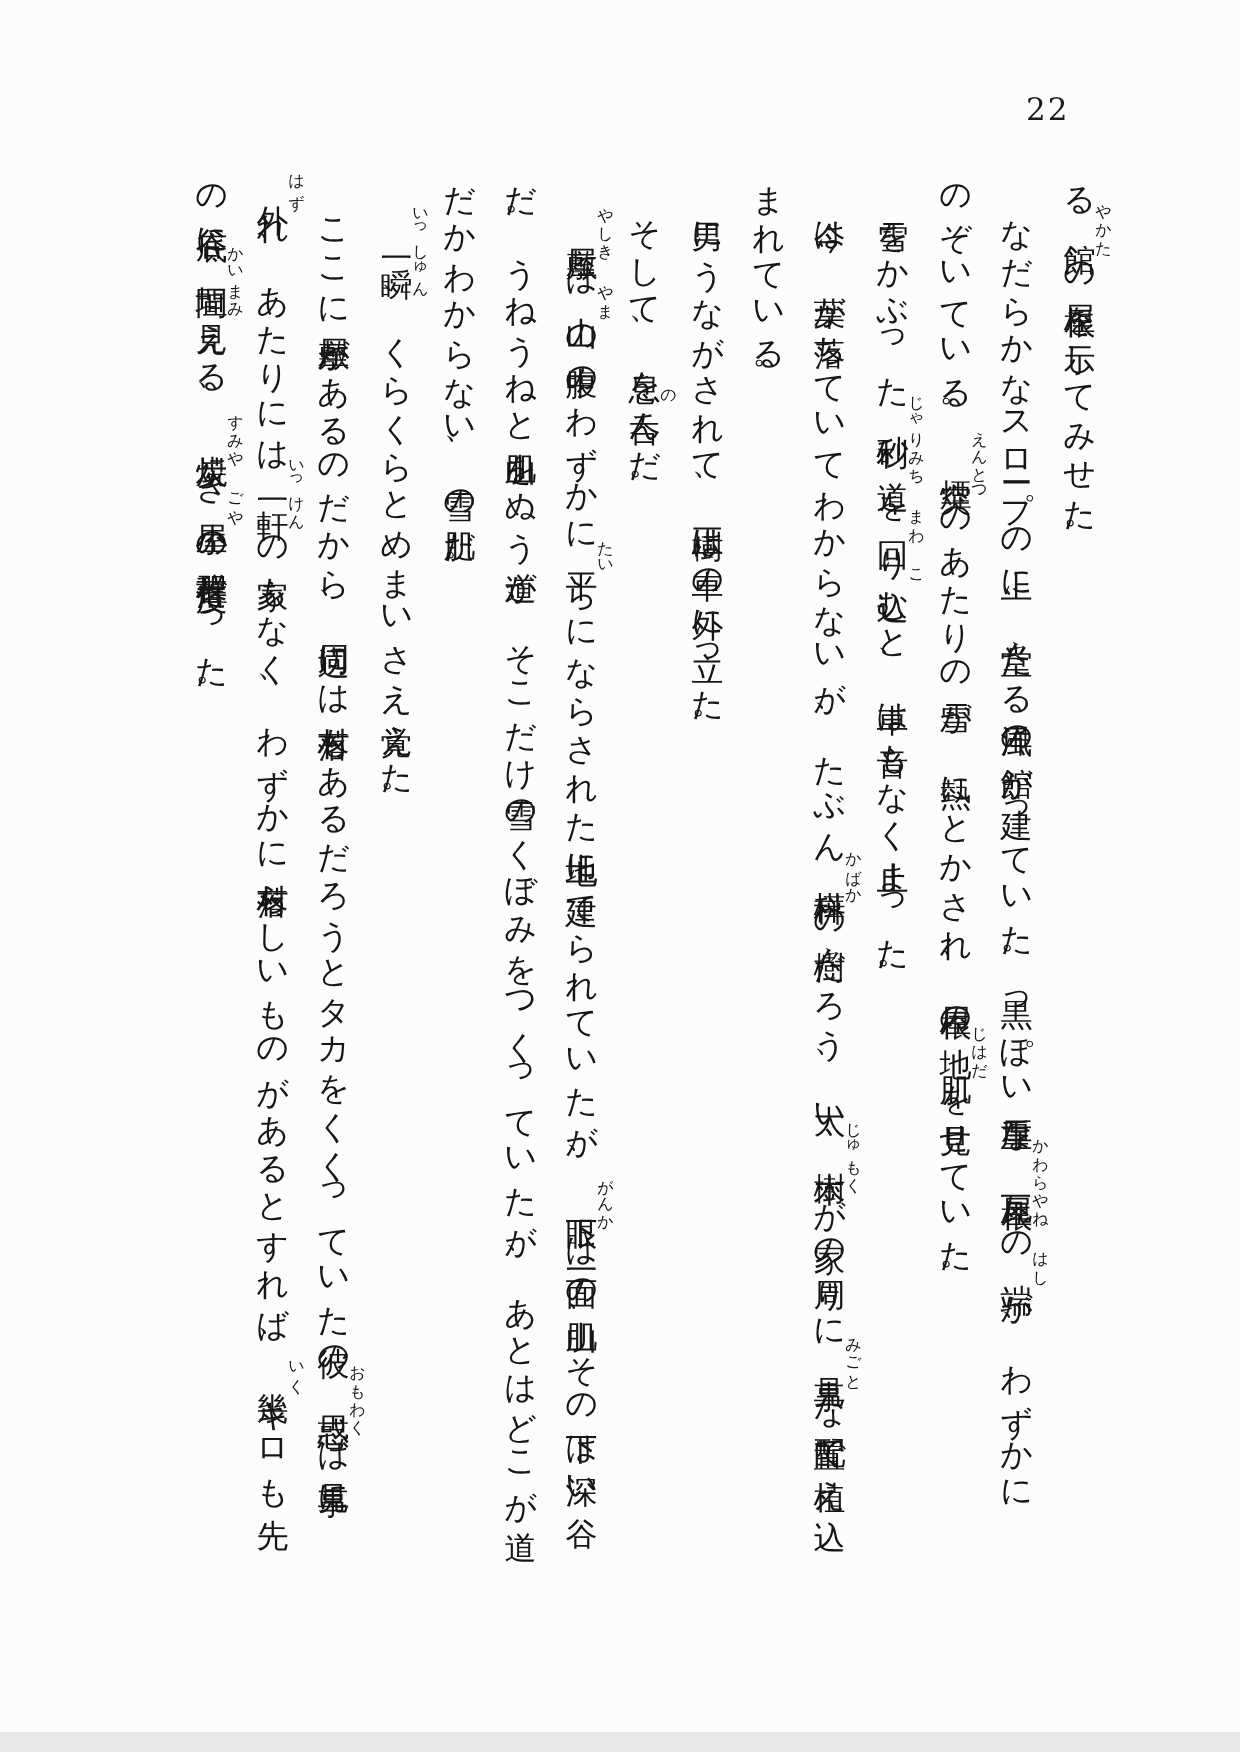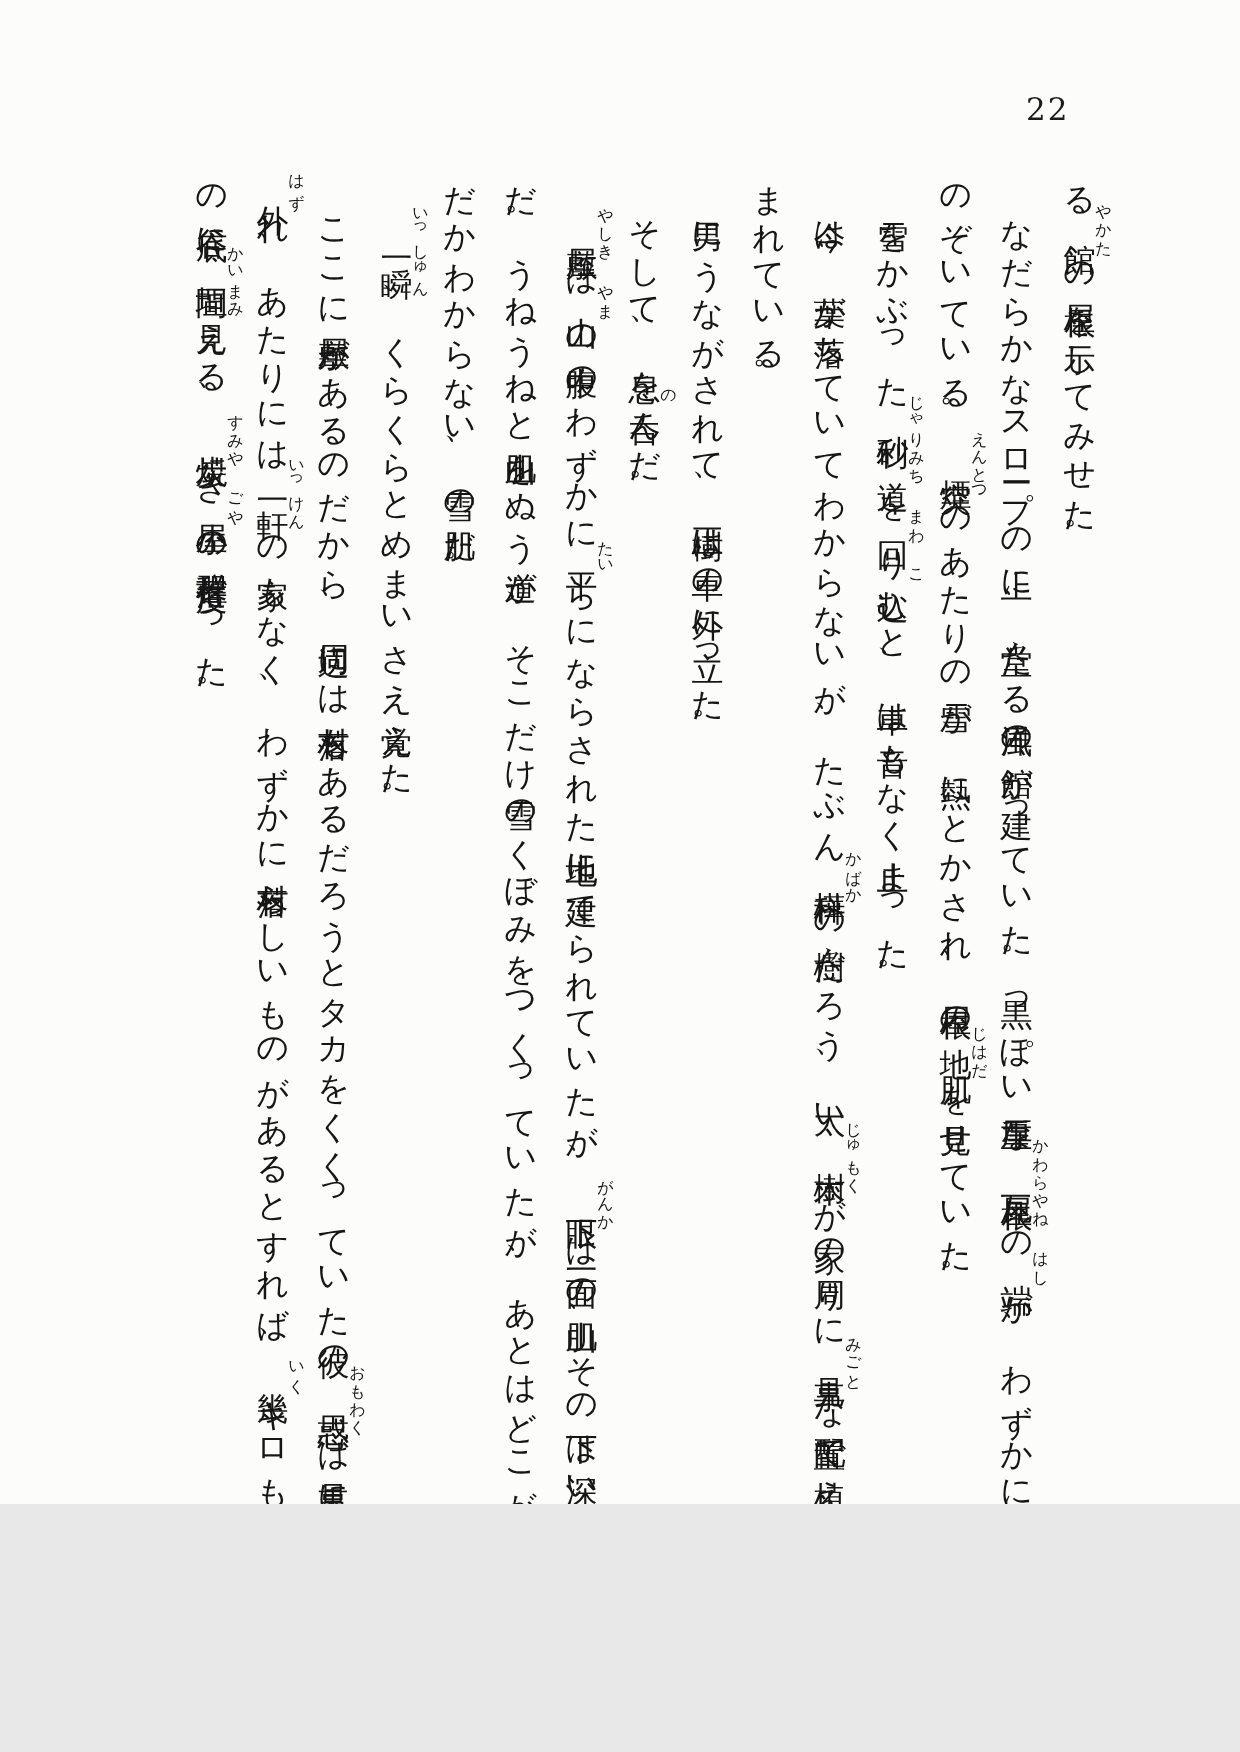--- a/index.html
+++ b/index.html
@@ -3,21 +3,21 @@
 <meta charset="utf-8">
 <style>
   html, body {
     margin: 0;
     padding: 0;
     background: #e8e8e8;
   }
   .book-page {
     position: relative;
     width: 1240px;
-    height: 1504px;
+    height: 1732px;
     background: #fcfcfa;
     overflow: hidden;
     font-family: "DejaVu Serif", serif;
   }
   .page-number {
     position: absolute;
     top: 94px;
     left: 1026px;
     font-size: 31px;
     line-height: 1;

